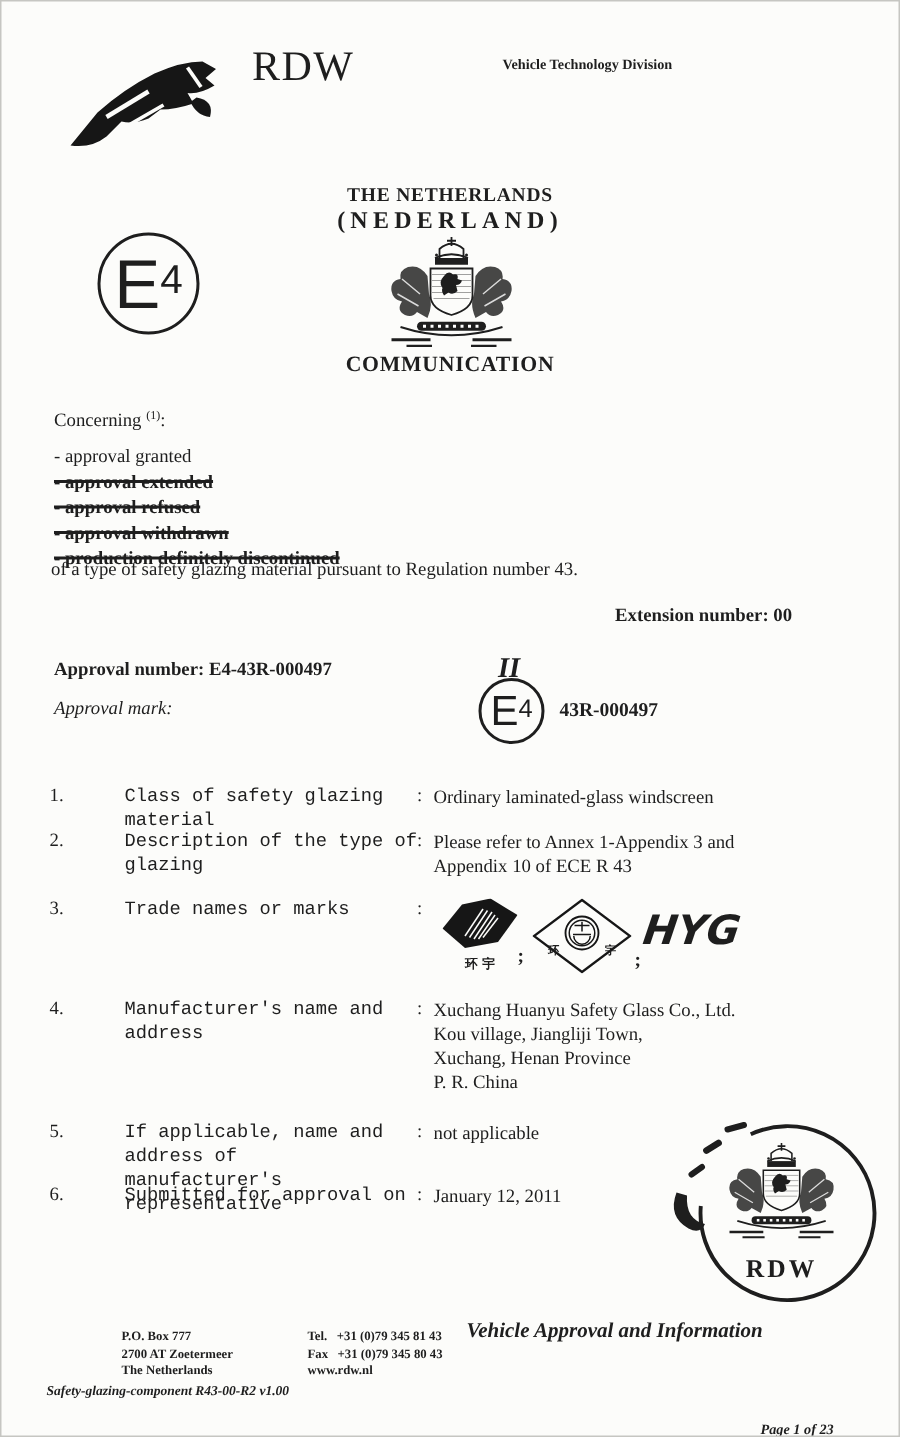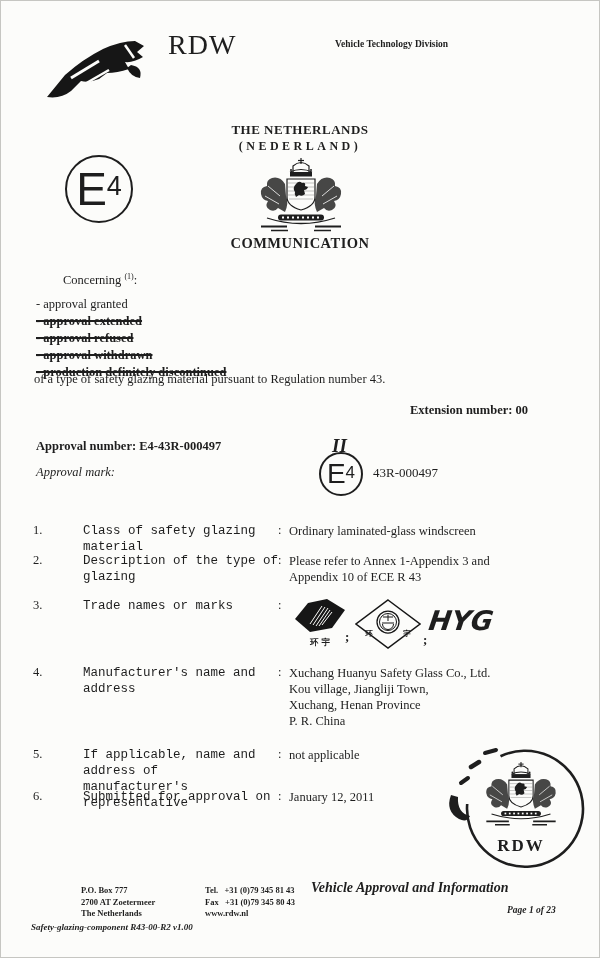--- a/index.html
+++ b/index.html
@@ -13,47 +13,47 @@
   .abs { position:absolute; }
   .pre { white-space:pre-wrap; }
 
   
   .brand { left:167px; top:28px; font-size:28px; letter-spacing:1px; }
   .division { left:334px; top:38px; font-size:9.5px; font-weight:bold; }
 
   
   .country-block { left:0; right:0; top:121px; text-align:center; }
   .country { font-size:13px; font-weight:bold; letter-spacing:0.5px; }
-  .country-alt { font-size:12px; font-weight:bold; letter-spacing:3.5px; margin-top:1px; }
+  .country-alt { font-size:16px; font-weight:bold; letter-spacing:3.5px; margin-top:1px; }
   .communication { left:0; right:0; top:234px; text-align:center; font-size:14.5px; font-weight:bold; letter-spacing:0.5px; }
 
   .emark { border:2.5px solid #1e1e1e; border-radius:50%;
     display:flex; align-items:center; justify-content:center;
     font-family:"Liberation Sans", sans-serif; }
   .emark-big { left:64px; top:154px; width:68px; height:68px; }
   .emark-big .em-e { font-size:46px; line-height:1; }
   .emark-big .em-n { font-size:27px; line-height:1; margin-top:-6px; }
   .emark-sm { left:318px; top:451px; width:44px; height:44px; border-width:2px; }
   .emark-sm .em-e { font-size:28px; line-height:1; }
   .emark-sm .em-n { font-size:17px; line-height:1; margin-top:-4px; }
 
   
-  .concerning-head { left:35px; top:271px; font-size:12.5px;margin-left:27px; }
+  .concerning-head { left:35px; top:271px; font-size:12.5px; }
   .concerning-head sup { font-size:8px; }
   .options { left:35px; top:295px; font-size:12.5px; line-height:17px; }
   .options .opt { display:block; }
   .struck { text-decoration:line-through; text-decoration-thickness:1.5px;font-weight:bold; }
   .subject { left:33px; top:371px; font-size:12.5px; }
 
   
   .app-number { left:35px; top:402px; font-size:12.5px; font-weight:bold;margin-top:36px; }
   .ext-number { left:409px; top:402px; font-size:12.5px; font-weight:bold; }
   .mark-label { left:35px; top:464px; font-size:12.5px; font-style:italic; }
   .mark-class { left:331px; top:434px; font-size:19px; font-weight:bold; font-style:italic; }
-  .mark-code { left:372px; top:464px; font-size:13px; font-weight:normal; }
+  .mark-code { left:372px; top:464px; font-size:13px; font-weight:bold; }
 
   
   .row { left:0; top:0; width:600px; font-size:12.5px; }
   .row span { position:absolute; }
   .no  { left:32px; }
   .lbl { left:82px; width:200px; line-height:16px;font-family:Liberation Mono, monospace; }
   .col { left:277px; }
   .val { left:288px; width:275px; line-height:16px; white-space:pre-wrap; }
 
   
@@ -61,21 +61,21 @@
   .hyg { left:428px; top:604px; font-family:"DejaVu Sans", sans-serif;
     font-weight:bold; font-style:italic; font-size:27px; letter-spacing:0;
     transform:skewX(-8deg); }
   .tm-caption { font-family:"DejaVu Sans", sans-serif; }
 
   
   .f-address { left:80px; top:884px; font-size:8.5px; font-weight:bold; line-height:11.5px; }
   .f-contact { left:193px; top:884px; font-size:8.5px; font-weight:bold; line-height:11.5px;margin-left:11px; }
   .f-dept { left:310px; top:879px; font-size:14px; font-weight:bold; font-style:italic; }
   .f-docref { left:30px; top:921px; font-size:9px; font-weight:bold; font-style:italic; }
-  .f-page { left:506px; top:904px; font-size:9.5px; font-weight:bold; font-style:italic; }
+  .f-page { left:506px; top:948px; font-size:9.5px; font-weight:bold; font-style:italic; }
 
   svg text { fill:#1e1e1e; }
 </style>
 </head>
 <body>
 
 <div class="page">
 
   <svg width="0" height="0" style="position:absolute" aria-hidden="true">
     <defs>

